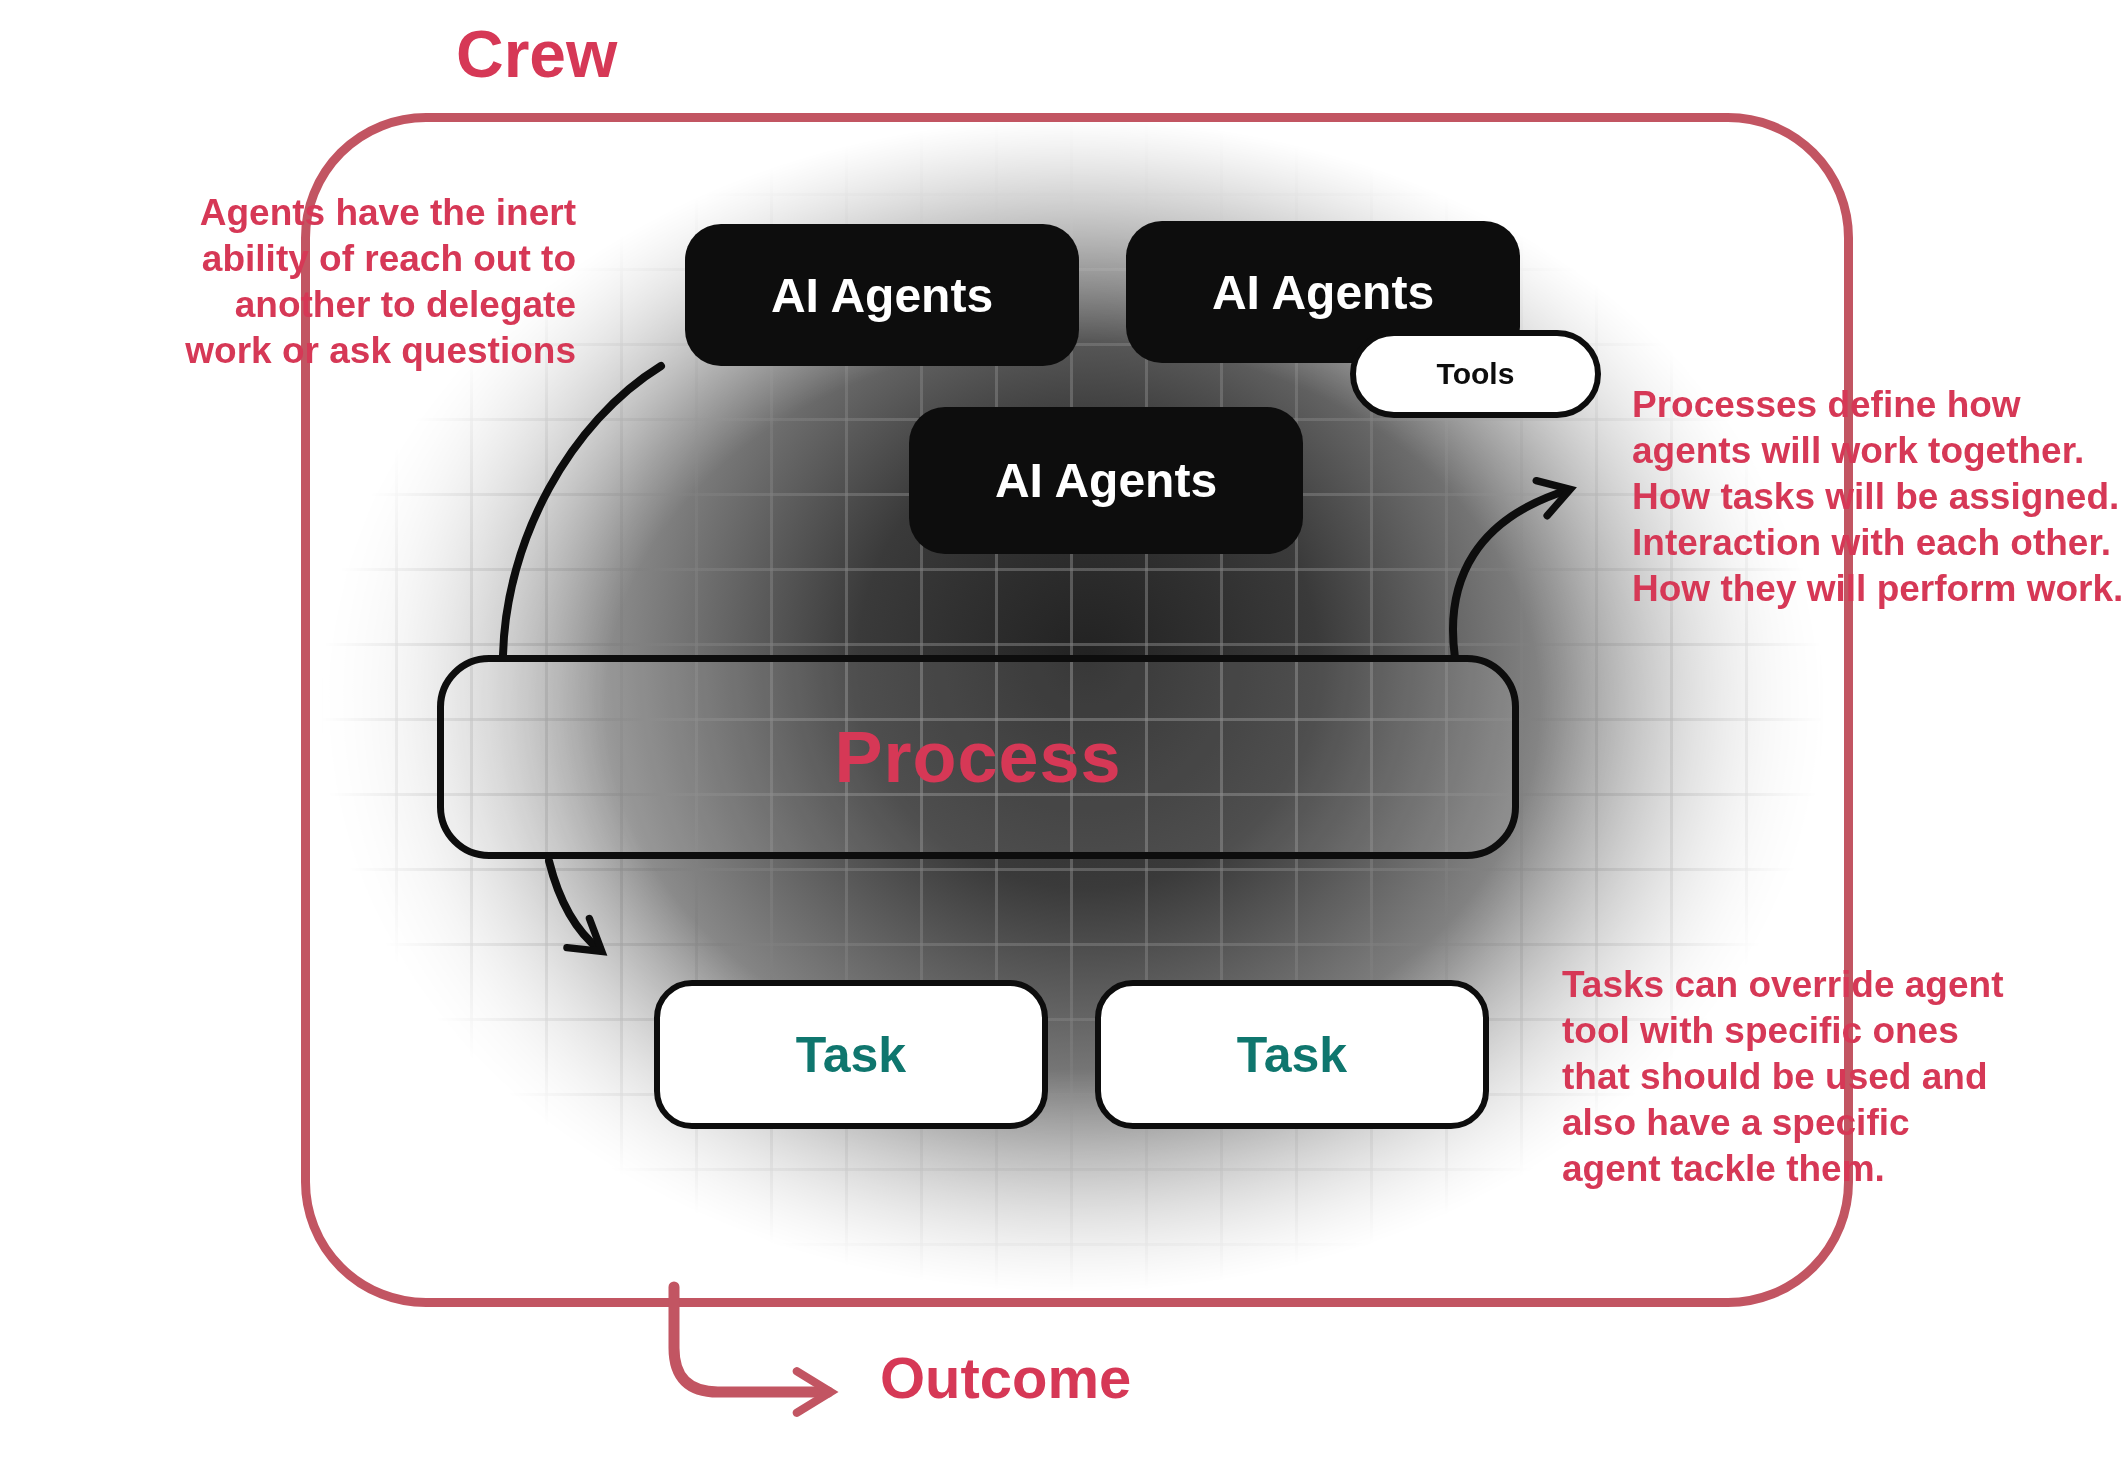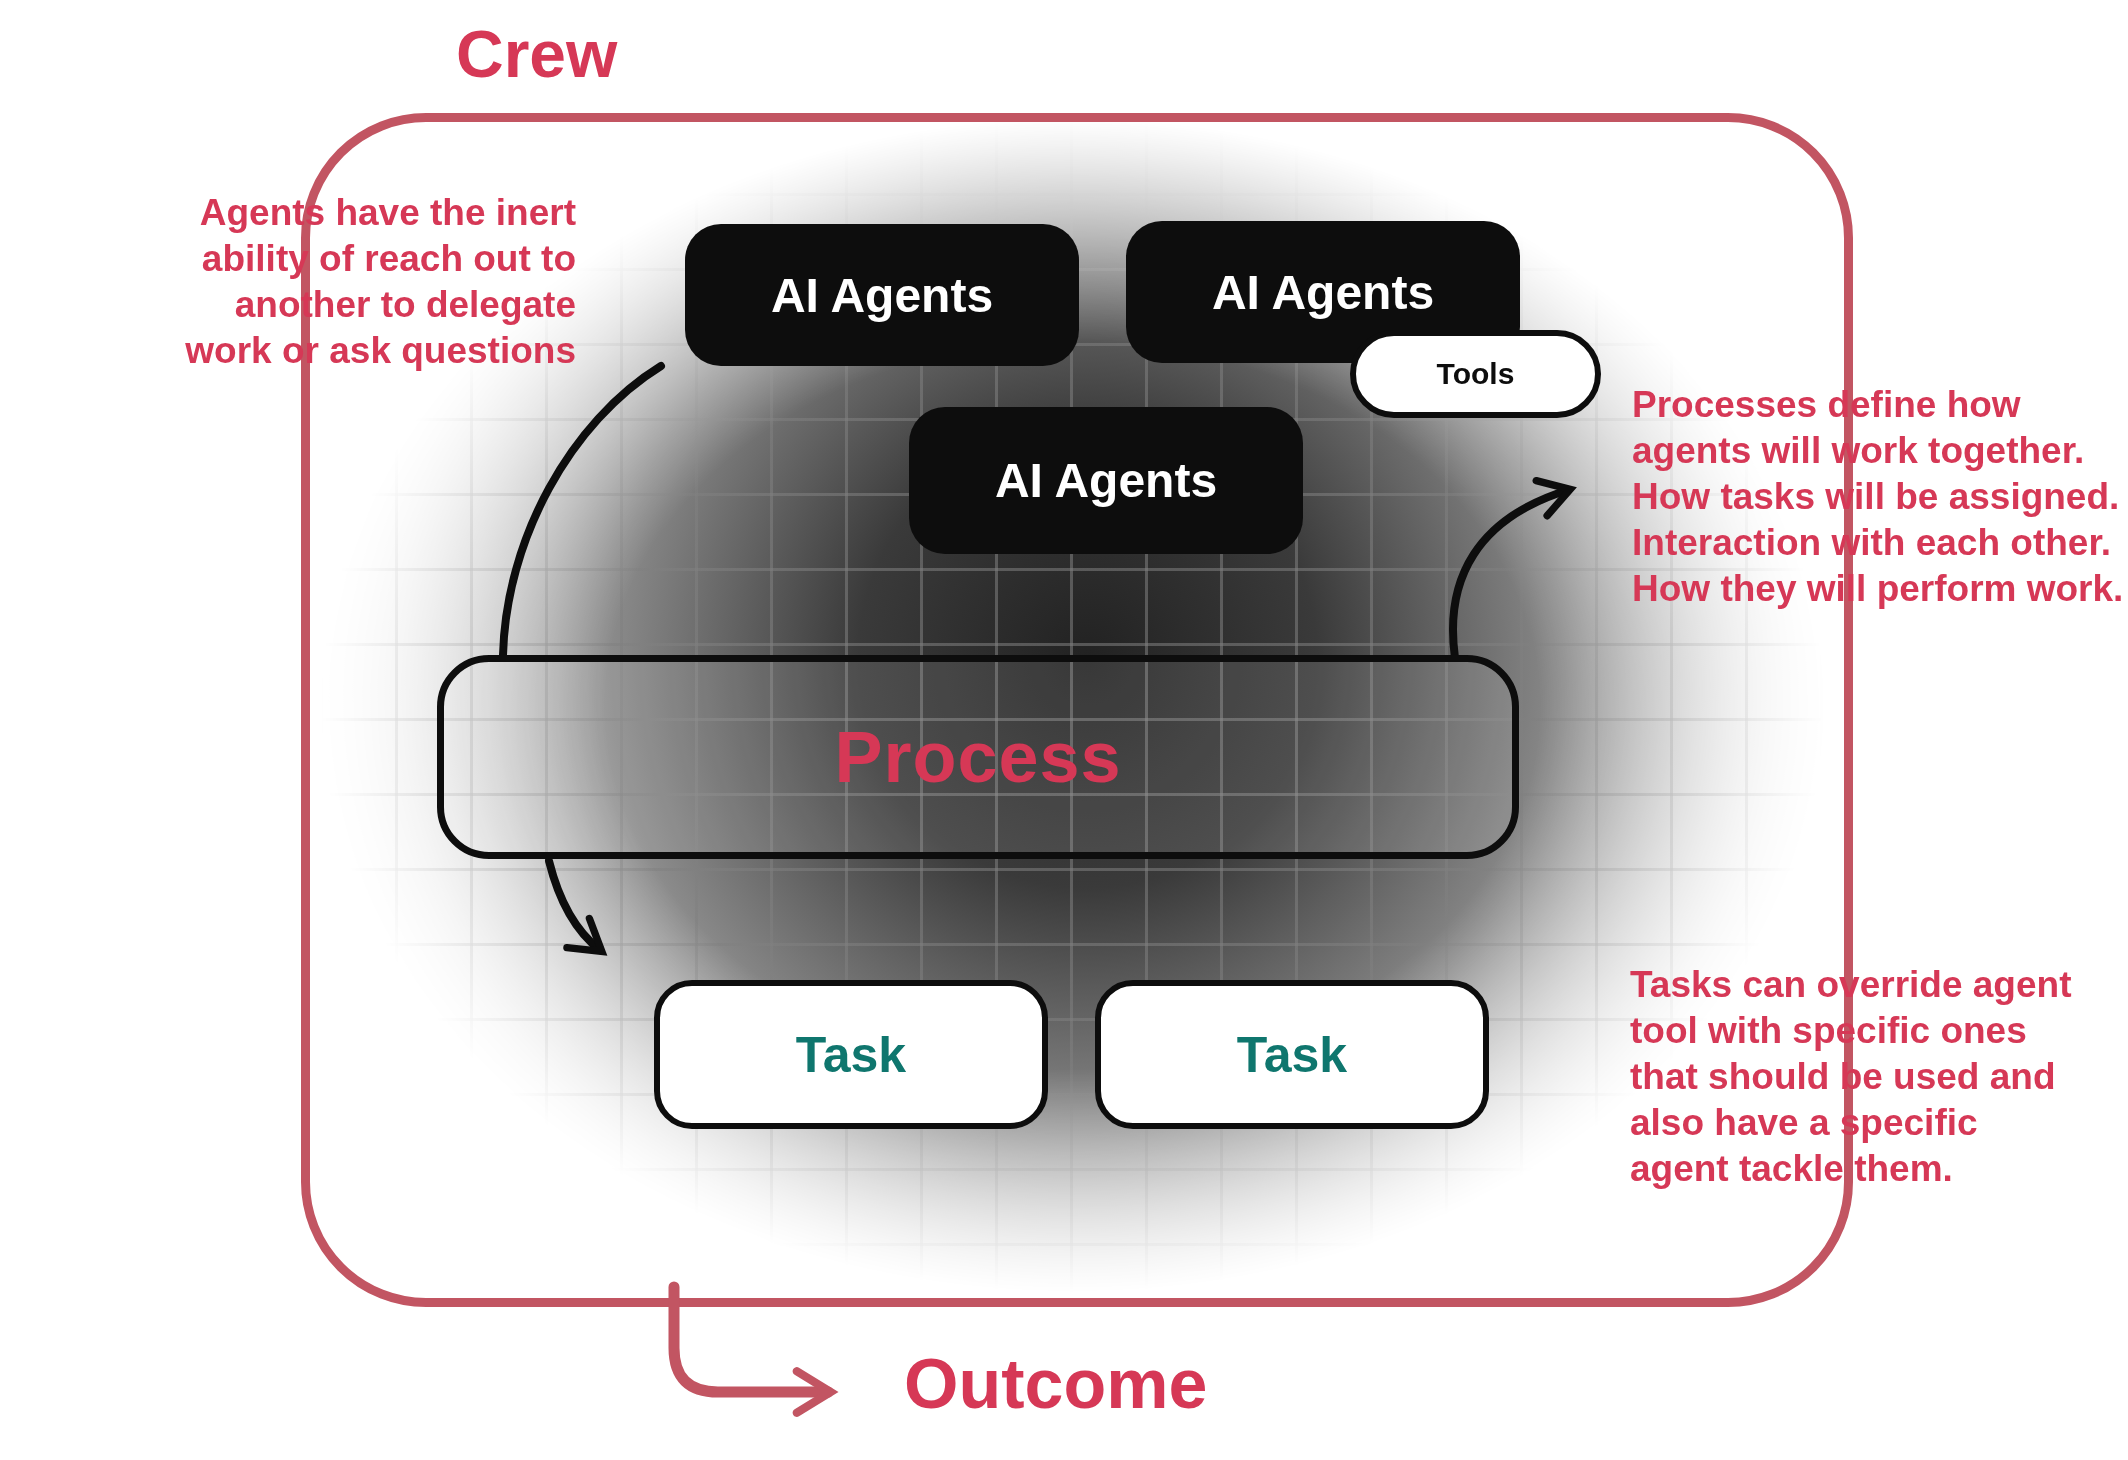--- a/index.html
+++ b/index.html
@@ -52,29 +52,29 @@
     color:#0f766e;font-size:50px;
   }
   .node-task1{left:654px;top:980px;width:394px;height:149px;}
   .node-task2{left:1095px;top:980px;width:394px;height:149px;}
   .crew-title{
     position:absolute;left:456px;top:16px;
     color:#d63856;font-size:66px;font-weight:bold;z-index:5;
   }
   .outcome-title{
     position:absolute;left:880px;top:1344px;
-    color:#d63856;font-size:70px;font-weight:bold;z-index:5;margin-left:24px;
+    color:#d63856;font-size:58px;font-weight:bold;z-index:5;
   }
   .annotation{
     position:absolute;color:#d63856;font-weight:bold;
     font-size:37px;line-height:1.24;white-space:pre-line;z-index:5;
   }
   .annotation-left{left:176px;top:190px;width:400px;text-align:right;}
   .annotation-right-top{left:1632px;top:382px;width:500px;text-align:left;}
-  .annotation-right-bottom{left:1630px;top:962px;width:480px;text-align:left;}
+  .annotation-right-bottom{left:1562px;top:962px;width:480px;text-align:left;}
 </style>
 </head>
 <body>
 
 <div class="canvas">
 
   <div class="grid-bg"></div>
 
   <div class="crew-border"></div>
 

